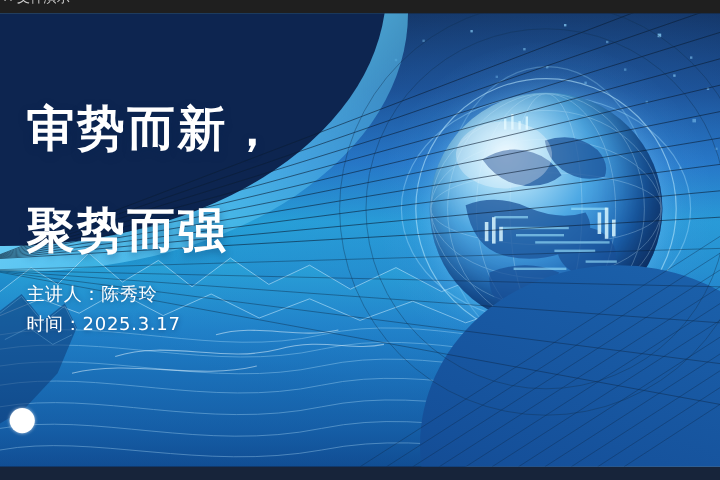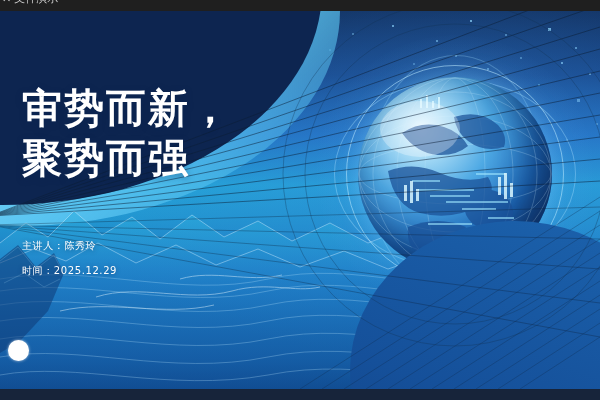--- a/index.html
+++ b/index.html
@@ -136,27 +136,27 @@
     position:absolute; left:22px; top:72px; z-index:30;
     color:#ffffff;
     font-family:"DejaVu Sans", sans-serif;
     font-weight:bold;
     font-size:40px;
     line-height:50px;
     letter-spacing:2px;
     white-space:nowrap;
     text-shadow:0 2px 7px rgba(8,36,80,0.42);
   }
-  .headline .l2 { display:block; }
+  .headline .l2 { display:block;margin-top:35px; }
 
   .meta {
     position:absolute; left:22px; top:222px; z-index:30;
     color:#ffffff;
     font-family:"DejaVu Sans", sans-serif;
-    font-size:10px;
+    font-size:15px;
     line-height:25px;
     letter-spacing:.6px;
     white-space:nowrap;
     text-shadow:0 1px 4px rgba(10,40,90,0.55);
   }
   .meta div { display:block; }
 </style>
 </head>
 <body>
 
@@ -337,20 +337,20 @@
 
     <div class="cursor-dot"></div>
 
     <div class="headline">
       <span class="l1">审势而新，</span>
       <span class="l2">聚势而强</span>
     </div>
 
     <div class="meta">
       <div>主讲人：陈秀玲</div>
-      <div>时间：2025.12.29</div>
+      <div>时间：2025.3.17</div>
     </div>
 
   </div>
 
   <div class="bottombar"></div>
 
 </div>
 
 </body></html>

